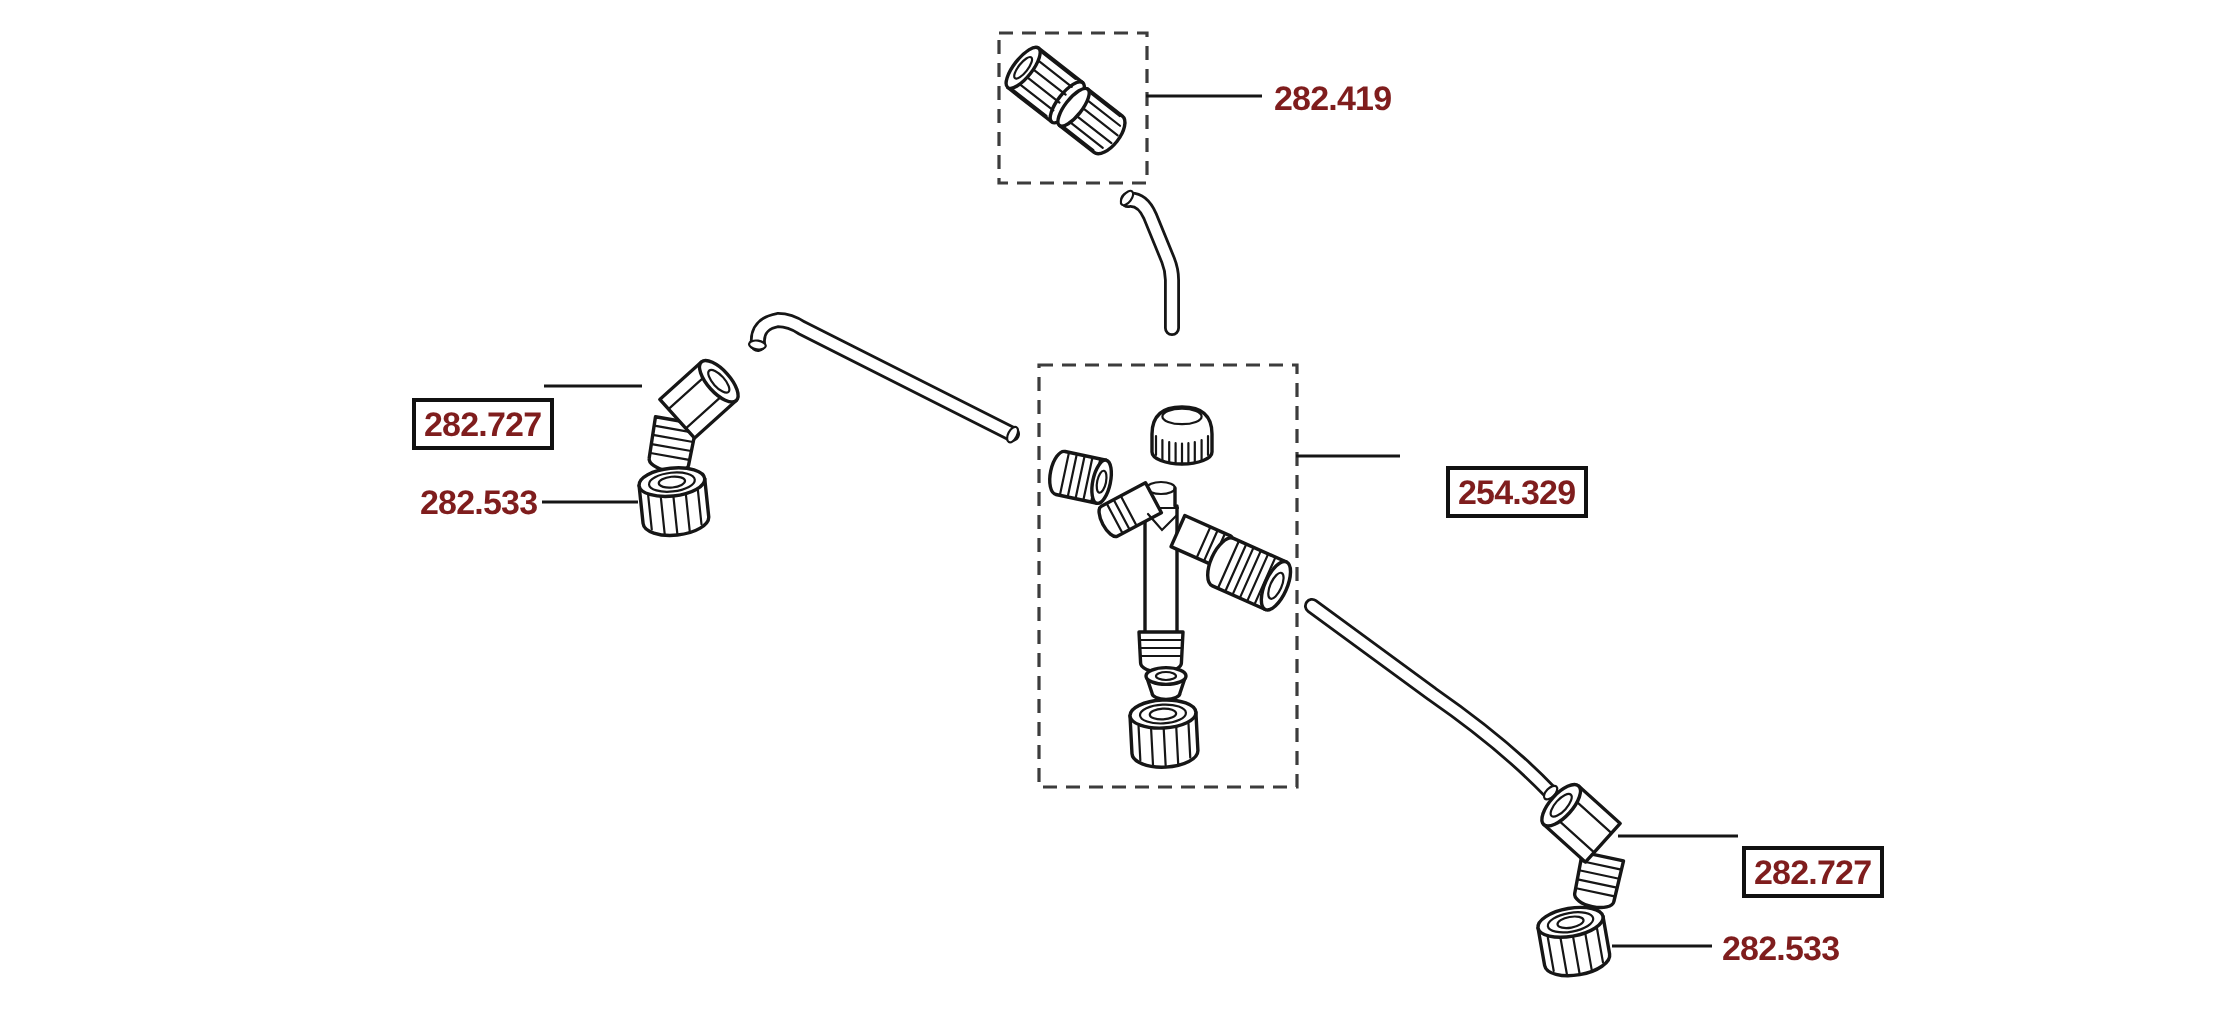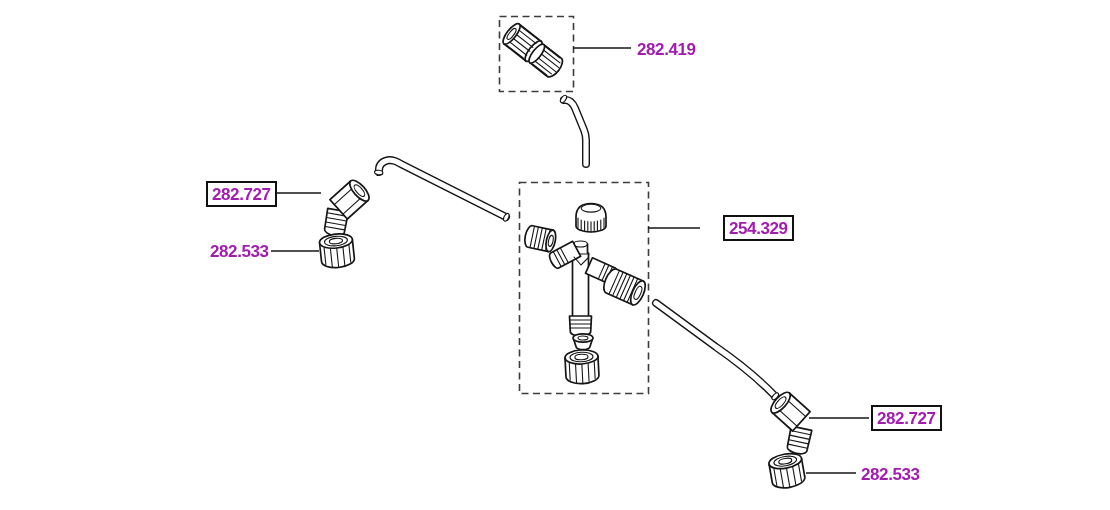--- a/index.html
+++ b/index.html
@@ -22,28 +22,29 @@
   .tube-in  { fill: none; stroke: #ffffff; stroke-width: 5.2; stroke-linecap: round; }
   .dash { fill: none; stroke: #3c3c3c; stroke-width: 1.6; stroke-dasharray: 7 4.5; }
   .leader { stroke: #161616; stroke-width: 1.4; }
 
   
   .plabel {
     position: absolute;
     font-weight: 700;
     font-size: 17px;
     line-height: 1;
-    color: #a21caf;
+    color: #7f1d1d;
     letter-spacing: -0.4px;
     white-space: nowrap;
   }
   .plabel.boxed {
     border: 2px solid #111111;
     background: #ffffff;
     padding: 3px 4px 2px 4px;
+    margin-top: 18px;
   }
 </style>
 </head>
 <body>
 
 <div class="stage">
 
   <svg width="1110" height="510" viewBox="0 0 1110 510">
 
     <rect x="499.5" y="16.5" width="74" height="75" class="dash"></rect>

